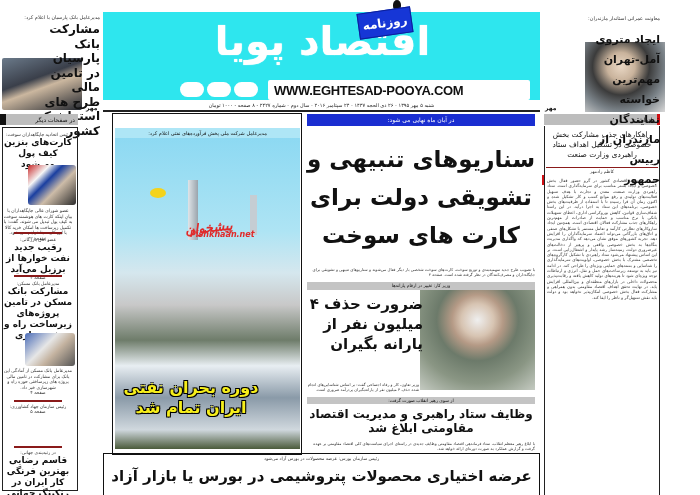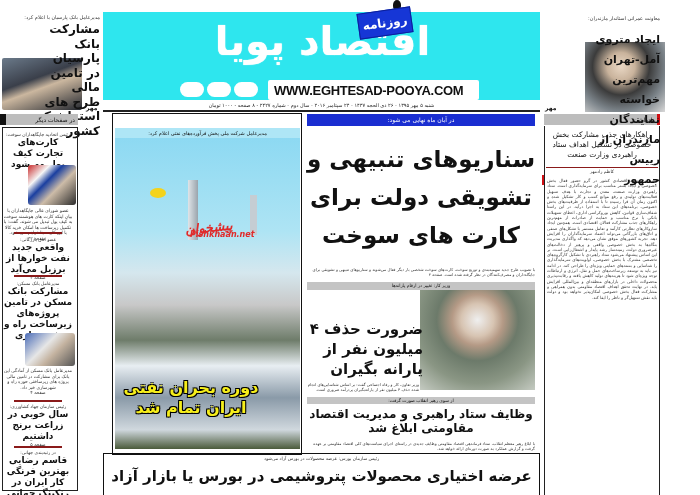--- a/index.html
+++ b/index.html
@@ -5,21 +5,21 @@
   * { box-sizing: border-box; margin: 0; padding: 0; }
   html, body { width: 700px; height: 495px; overflow: hidden; background: #fff; }
   body { font-family: "DejaVu Sans", sans-serif; color: #111; position: relative; }
   .abs { position: absolute; }
 
   
   .masthead { left: 103px; top: 12px; width: 437px; height: 88px; background: #2ee6ee; }
   .logo-text { left: 115px; top: 12px; width: 415px; height: 58px; color: #fff; font-family: "DejaVu Sans", sans-serif; font-weight: bold; font-size: 40px; line-height: 58px; text-align: center; letter-spacing: -2px; direction: rtl; text-shadow: 0 0 1px #fff; }
   .roznameh { left: 358px; top: 10px; width: 54px; height: 26px; background: #1636d6; color: #fff; font-size: 12px; font-weight: bold; text-align: center; line-height: 24px; transform: rotate(-8deg); border: 1px solid #0b1f9a; }
   .pin { left: 393px; top: 0; width: 8px; height: 10px; background: #111; border-radius: 50% 50% 40% 40%; }
-  .url-bar { left: 268px; top: 80px; width: 211px; height: 20px; background: #fff; display: flex; align-items: center; justify-content: space-between; padding: 0 6px; border-radius: 2px; }
+  .url-bar { left: 268px; top: 80px; width: 262px; height: 20px; background: #fff; display: flex; align-items: center; justify-content: space-between; padding: 0 6px; border-radius: 2px; }
   .url { font-family: "Liberation Sans", sans-serif; font-weight: bold; font-size: 13px; color: #111; letter-spacing: -0.3px; }
   .online-label { font-size: 10px; font-weight: bold; color: #111; direction: rtl; }
   .dots { left: 180px; top: 82px; display: flex; gap: 3px; }
   .dots span { display: block; width: 24px; height: 15px; background: #fff; border-radius: 8px; }
   .dateline { left: 103px; top: 101px; width: 437px; height: 9px; font-size: 5px; line-height: 9px; text-align: center; color: #222; direction: rtl; white-space: nowrap; overflow: hidden; }
   .rule { left: 103px; top: 110px; width: 437px; height: 2px; background: #222; }
 
   
   .tl-kicker { left: 5px; top: 14px; width: 95px; font-size: 5px; text-align: right; direction: rtl; color: #333; }
   .tl-photo { left: 2px; top: 58px; width: 80px; height: 52px; background: linear-gradient(160deg,#6b7a8a 0%,#3a3f4a 40%,#cbb79f 55%,#22262e 100%); border-radius: 2px; }
@@ -55,21 +55,21 @@
   .cl-watermark-latin { left: 190px; top: 230px; font-size: 8px; font-weight: bold; color: #e02a2a; font-style: italic; }
   .cl-headline { left: 115px; top: 378px; width: 152px; text-align: center; direction: rtl; color: #f6ee1a; font-weight: bold; font-size: 16px; line-height: 20px; text-shadow: 1px 1px 0 #000, -1px -1px 0 #000, 1px -1px 0 #000, -1px 1px 0 #000; }
 
   
   .lead-bar { left: 307px; top: 114px; width: 228px; height: 12px; background: #1a2ed1; color: #fff; font-size: 6px; line-height: 12px; text-align: center; direction: rtl; }
   .lead-headline { left: 305px; top: 140px; width: 232px; font-size: 23px; font-weight: bold; line-height: 38px; text-align: center; direction: rtl; letter-spacing: -1px; }
   .lead-body { left: 307px; top: 267px; width: 228px; font-size: 4px; line-height: 5px; text-align: right; direction: rtl; color: #333; }
 
   .sec-bar { left: 307px; top: 282px; width: 228px; height: 8px; background: #c4c4c4; font-size: 4.5px; line-height: 8px; text-align: center; direction: rtl; }
   .sec-photo { left: 420px; top: 290px; width: 115px; height: 100px; background: radial-gradient(circle at 50% 30%, #efefef 0%, #d7c4b2 18%, #b59a86 28%, #6c7a6a 45%, #8a9684 70%, #c5cbc2 100%); }
-  .sec-headline { left: 305px; top: 294px; width: 118px; font-size: 15px; font-weight: bold; line-height: 20px; direction: rtl; margin-top: 25px; }
+  .sec-headline { left: 305px; top: 294px; width: 118px; font-size: 15px; font-weight: bold; line-height: 20px; direction: rtl; }
   .sec-body { left: 307px; top: 382px; width: 112px; font-size: 4px; line-height: 5px; text-align: right; direction: rtl; color: #333; }
   .sec-bar2 { left: 307px; top: 397px; width: 228px; height: 7px; background: #c4c4c4; font-size: 4.5px; line-height: 7px; text-align: center; direction: rtl; }
   .third-headline { left: 305px; top: 407px; width: 232px; font-size: 12px; font-weight: bold; line-height: 14px; text-align: center; direction: rtl; }
   .third-body { left: 307px; top: 441px; width: 228px; font-size: 4px; line-height: 5px; text-align: right; direction: rtl; color: #333; }
 
   
   .bottom-frame { left: 103px; top: 453px; width: 437px; height: 42px; border-top: 1px solid #111; border-left: 1px solid #111; border-right: 1px solid #111; }
   .bottom-kicker { left: 103px; top: 456px; width: 437px; font-size: 4.5px; text-align: center; direction: rtl; color: #333; }
   .bottom-headline { left: 103px; top: 466px; width: 437px; font-size: 15px; font-weight: bold; line-height: 20px; text-align: center; direction: rtl; letter-spacing: -0.5px; }
 
@@ -109,50 +109,49 @@
 <div class="abs tr-photo"></div>
 <div class="abs tr-headline">ایجاد متروی آمل-تهران مهم‌ترین خواسته نمایندگان مازندران از رییس جمهور</div>
 <div class="abs tr-source">مهر</div>
 
 <div class="abs lc-header">در صفحات دیگر</div>
 <div class="abs lc-header-mark"></div>
 <div class="abs left-col"></div>
 
 <div class="abs lc-item" style="top:132px">
   <div class="lc-kicker">رئیس اتحادیه جایگاهداران سوخت:</div>
-  <div class="lc-head">کارت‌های تجارت کیف پول می‌شود</div>
+  <div class="lc-head">کارت‌های بنزین کیف پول می‌شود</div>
 </div>
 <div class="abs lc-photo1"></div>
 <div class="abs lc-item" style="top:208px">
   <div class="lc-sub">عضو شورای عالی جایگاهداران با بیان اینکه کارت های هوشمند سوخت به کیف پول تبدیل می شوند، گفت: با تکمیل زیرساخت ها امکان خرید کالا با این کارت ها فراهم می شود.</div>
   <div class="lc-kicker">صفحه ۲</div>
 </div>
 <div class="abs lc-sep" style="top:232px"></div>
 
 <div class="abs lc-item" style="top:237px">
   <div class="lc-kicker">عضو اتاق بازرگانی:</div>
-  <div class="lc-head">واقعی جدید نفت خوارها از برزیل می‌آید</div>
+  <div class="lc-head">رقیب جدید نفت خوارها از برزیل می‌آید</div>
   <div class="lc-kicker">صفحه ۳</div>
 </div>
 <div class="abs lc-sep" style="top:275px"></div>
 
 <div class="abs lc-item" style="top:281px">
   <div class="lc-kicker">مدیرعامل بانک مسکن:</div>
   <div class="lc-head">مشارکت بانک مسکن در تامین پروژه‌های زیرساخت راه و شهرسازی</div>
 </div>
 <div class="abs lc-photo2"></div>
 <div class="abs lc-item" style="top:368px">
   <div class="lc-sub">مدیرعامل بانک مسکن از آمادگی این بانک برای مشارکت در تامین مالی پروژه های زیرساختی حوزه راه و شهرسازی خبر داد.</div>
   <div class="lc-kicker">صفحه ۴</div>
 </div>
 <div class="abs lc-sep" style="top:400px"></div>
 
 <div class="abs lc-item" style="top:404px">
   <div class="lc-kicker">رئیس سازمان جهاد کشاورزی:</div>
-  <div class="lc-head">سال خوبی در زراعت برنج داشتیم</div>
   <div class="lc-kicker">صفحه ۵</div>
 </div>
 <div class="abs lc-sep" style="top:446px"></div>
 
 <div class="abs lc-item" style="top:450px">
   <div class="lc-kicker">در رتبه‌بندی جهانی:</div>
   <div class="lc-head">قاسم رضایی بهترین فرنگی کار ایران در رنکینگ جهانی</div>
 
 </div>
 

